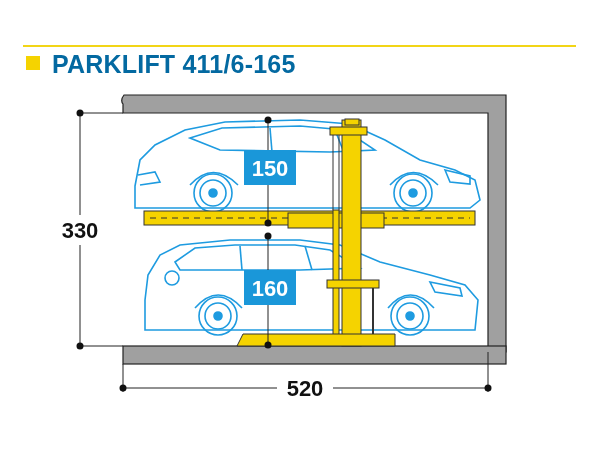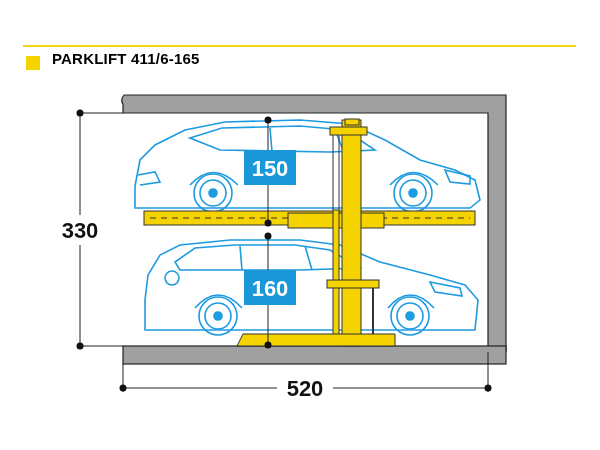--- a/index.html
+++ b/index.html
@@ -1,19 +1,19 @@
 <!DOCTYPE html>
 <html><head>
 <meta charset="utf-8">
 <style>
   html,body{margin:0;padding:0;background:#fff;}
   body{width:600px;height:450px;position:relative;overflow:hidden;font-family:"Liberation Sans",sans-serif;}
   .topline{position:absolute;left:23px;top:45px;width:553px;height:2px;}
   .title-sq{position:absolute;left:26px;top:56px;width:14px;height:14px;}
-  .title{position:absolute;left:52px;top:50px;font-size:15px;font-weight:bold;color:#000000;letter-spacing:0.2px;white-space:nowrap;}
+  .title{position:absolute;left:52px;top:50px;font-size:25px;font-weight:bold;color:#0369a1;letter-spacing:0.2px;white-space:nowrap;}
   svg.diagram{position:absolute;left:0;top:0;}
   .dim{font-family:"Liberation Sans",sans-serif;font-weight:bold;font-size:22px;fill:#111;}
   .badge-text{font-family:"Liberation Sans",sans-serif;font-weight:bold;font-size:22px;fill:#fff;}
 </style>
 </head>
 <body>
 
 <div class="topline" style="background:#F2D516;"></div>
 <div class="title-sq" style="background:#F5D300;"></div>
 <div class="title">PARKLIFT 411/6-165</div>

